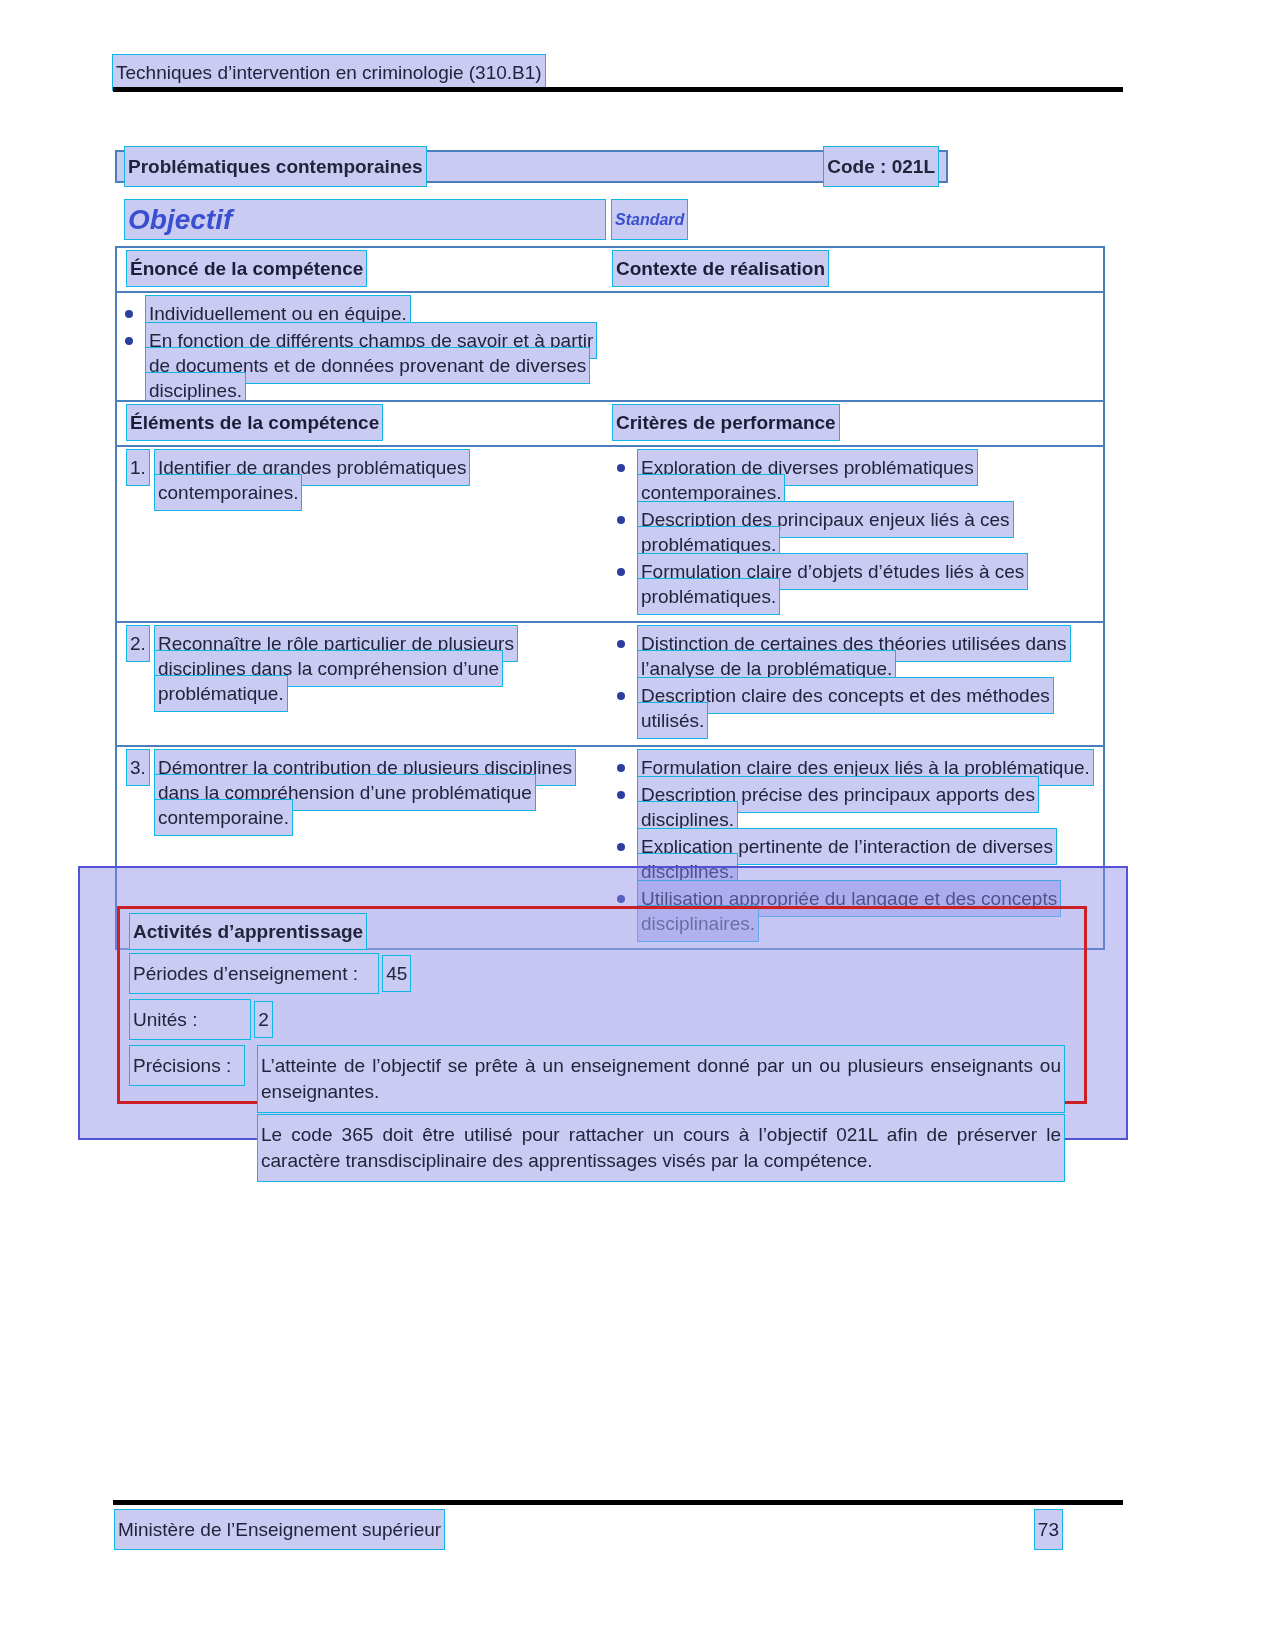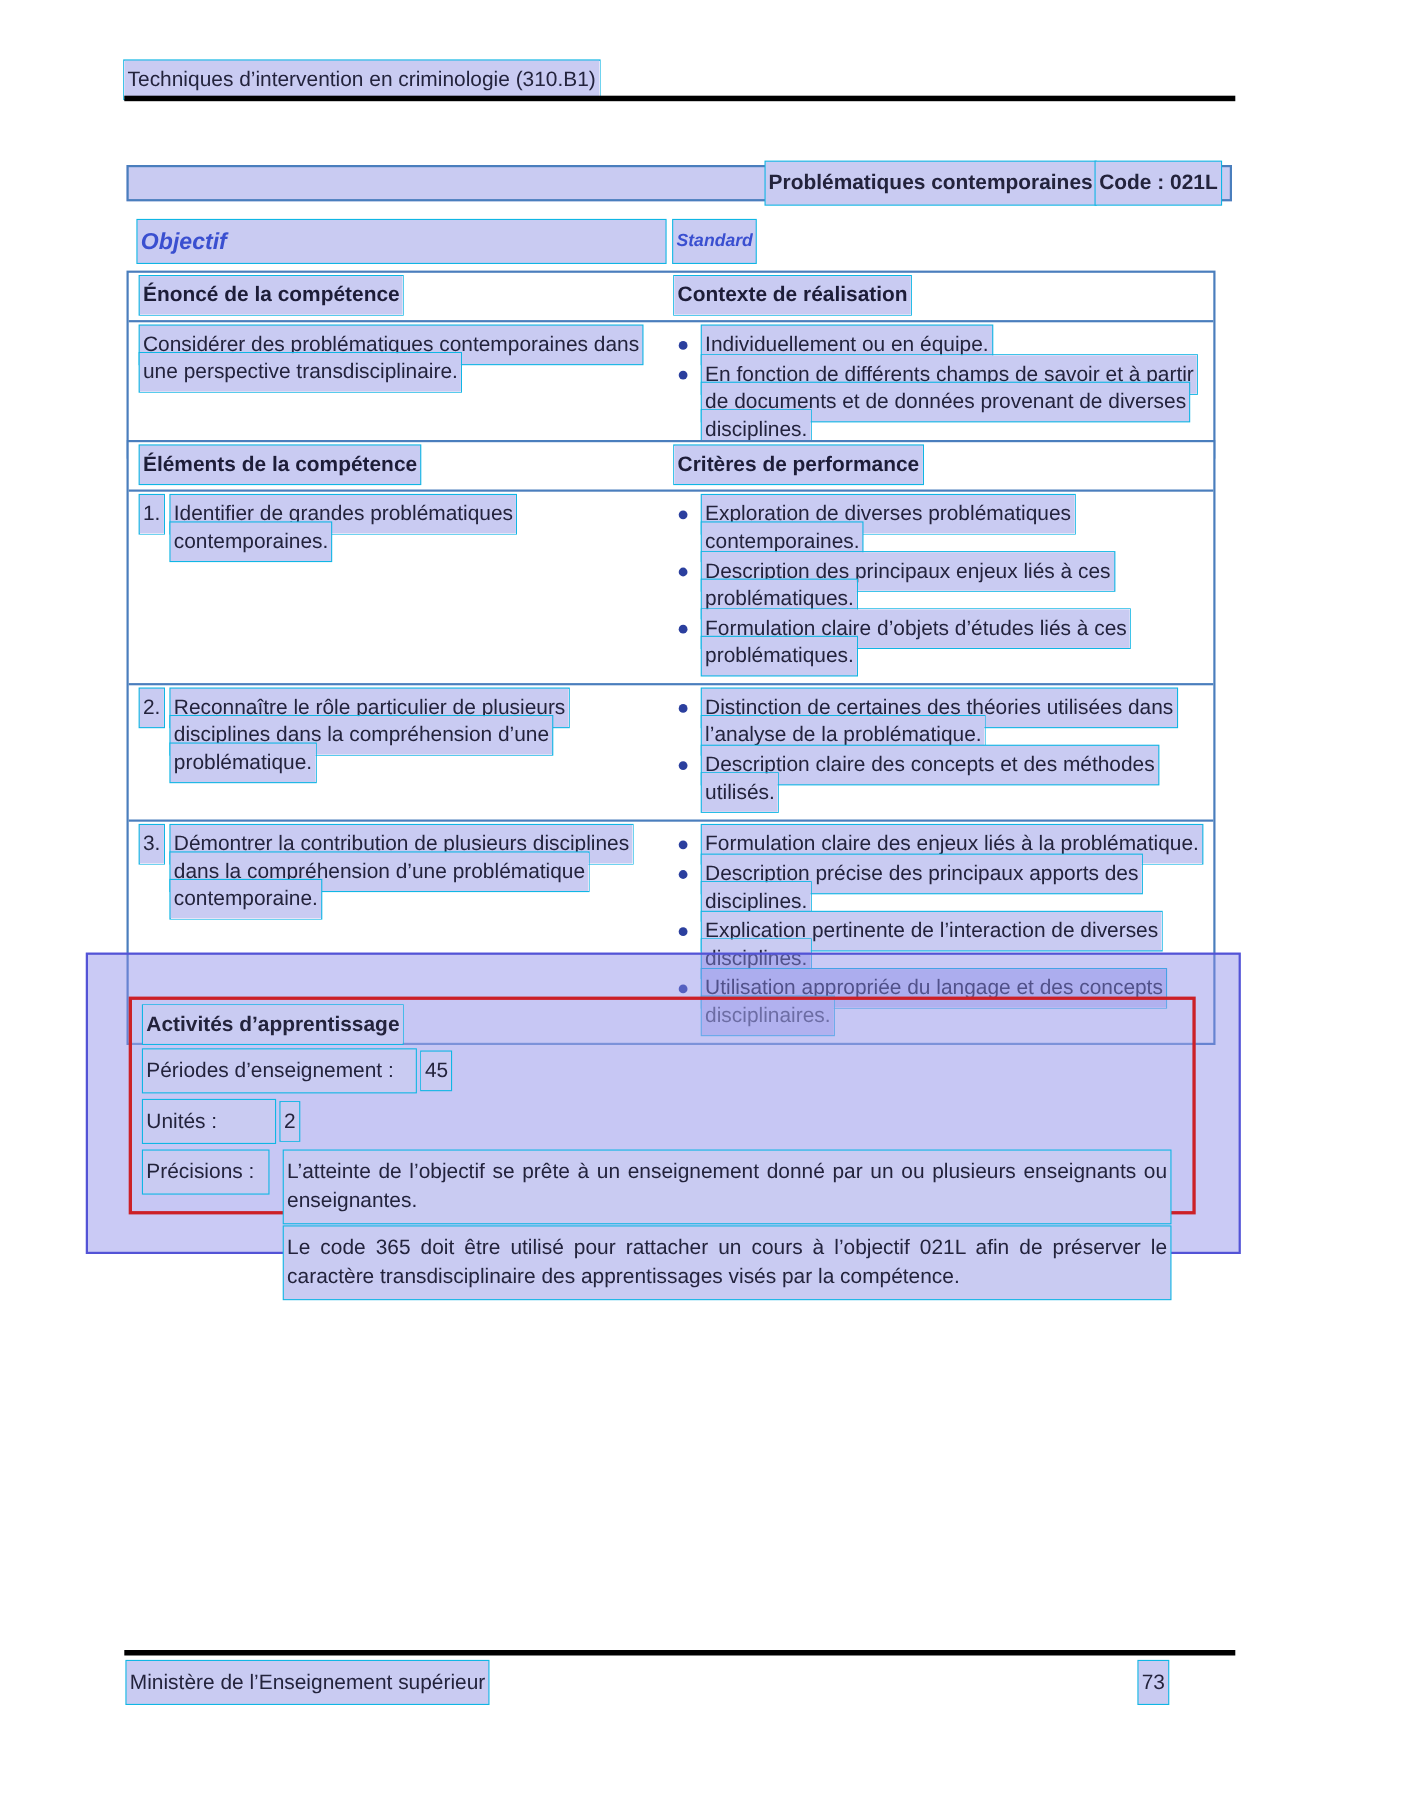--- a/index.html
+++ b/index.html
@@ -19,29 +19,29 @@
     box-decoration-break:clone;
     padding:7px 3px;
   }
   .bold { font-weight:bold; }
 
   .rule { position:absolute; background:#000000; }
   .top-header { position:absolute; left:113px; top:60px; }
   .top-rule { left:113px; top:87px; width:1010px; height:5px; }
 
   .title-band {
-    position:absolute; left:115px; top:150px; width:1005px; height:33px;
+    position:absolute; left:115px; top:150px; width:833px; height:33px;
     border:2px solid #4a7ebd; background:#c9cbf2;
-    display:flex; align-items:center; justify-content:flex-end;
+    display:flex; align-items:center; justify-content:space-between;
     padding:0 8px; font-weight:bold;
   }
 
   .lbl-objectif {
     position:absolute; left:125px; top:200px; width:480px;
-    font-size:21px; font-style:italic; font-weight:bold; color:#3a4fd0;
+    font-size:28px; font-style:italic; font-weight:bold; color:#3a4fd0;
     display:inline-block;
   }
   .lbl-standard {
     position:absolute; left:612px; top:200px;
     font-size:16px; font-style:italic; font-weight:bold; color:#3a4fd0;
   }
 
   .tbl {
     position:absolute; left:115px; width:990px;
     border:2px solid #4a7ebd; background:#ffffff; z-index:1;
@@ -113,23 +113,20 @@
   <div class="tbl tbl1">
     <div class="thead">
       <div class="cell-l">
         <span class="hl th">Énoncé de la compétence</span>
       </div>
       <div class="cell-r">
         <span class="hl th">Contexte de réalisation</span>
       </div>
     </div>
     <div class="trow t1row">
-      <div class="cell-l">
-        <span class="hl">Considérer des problématiques contemporaines dans une perspective transdisciplinaire.</span>
-      </div>
       <div class="cell-r">
         <div class="brow">
           <span class="dot"></span>
           <span class="btxt"><span class="hl">Individuellement ou en équipe.</span></span>
         </div>
         <div class="brow">
           <span class="dot"></span>
           <span class="btxt"><span class="hl">En fonction de différents champs de savoir et à partir de documents et de données provenant de diverses disciplines.</span></span>
         </div>
       </div>

